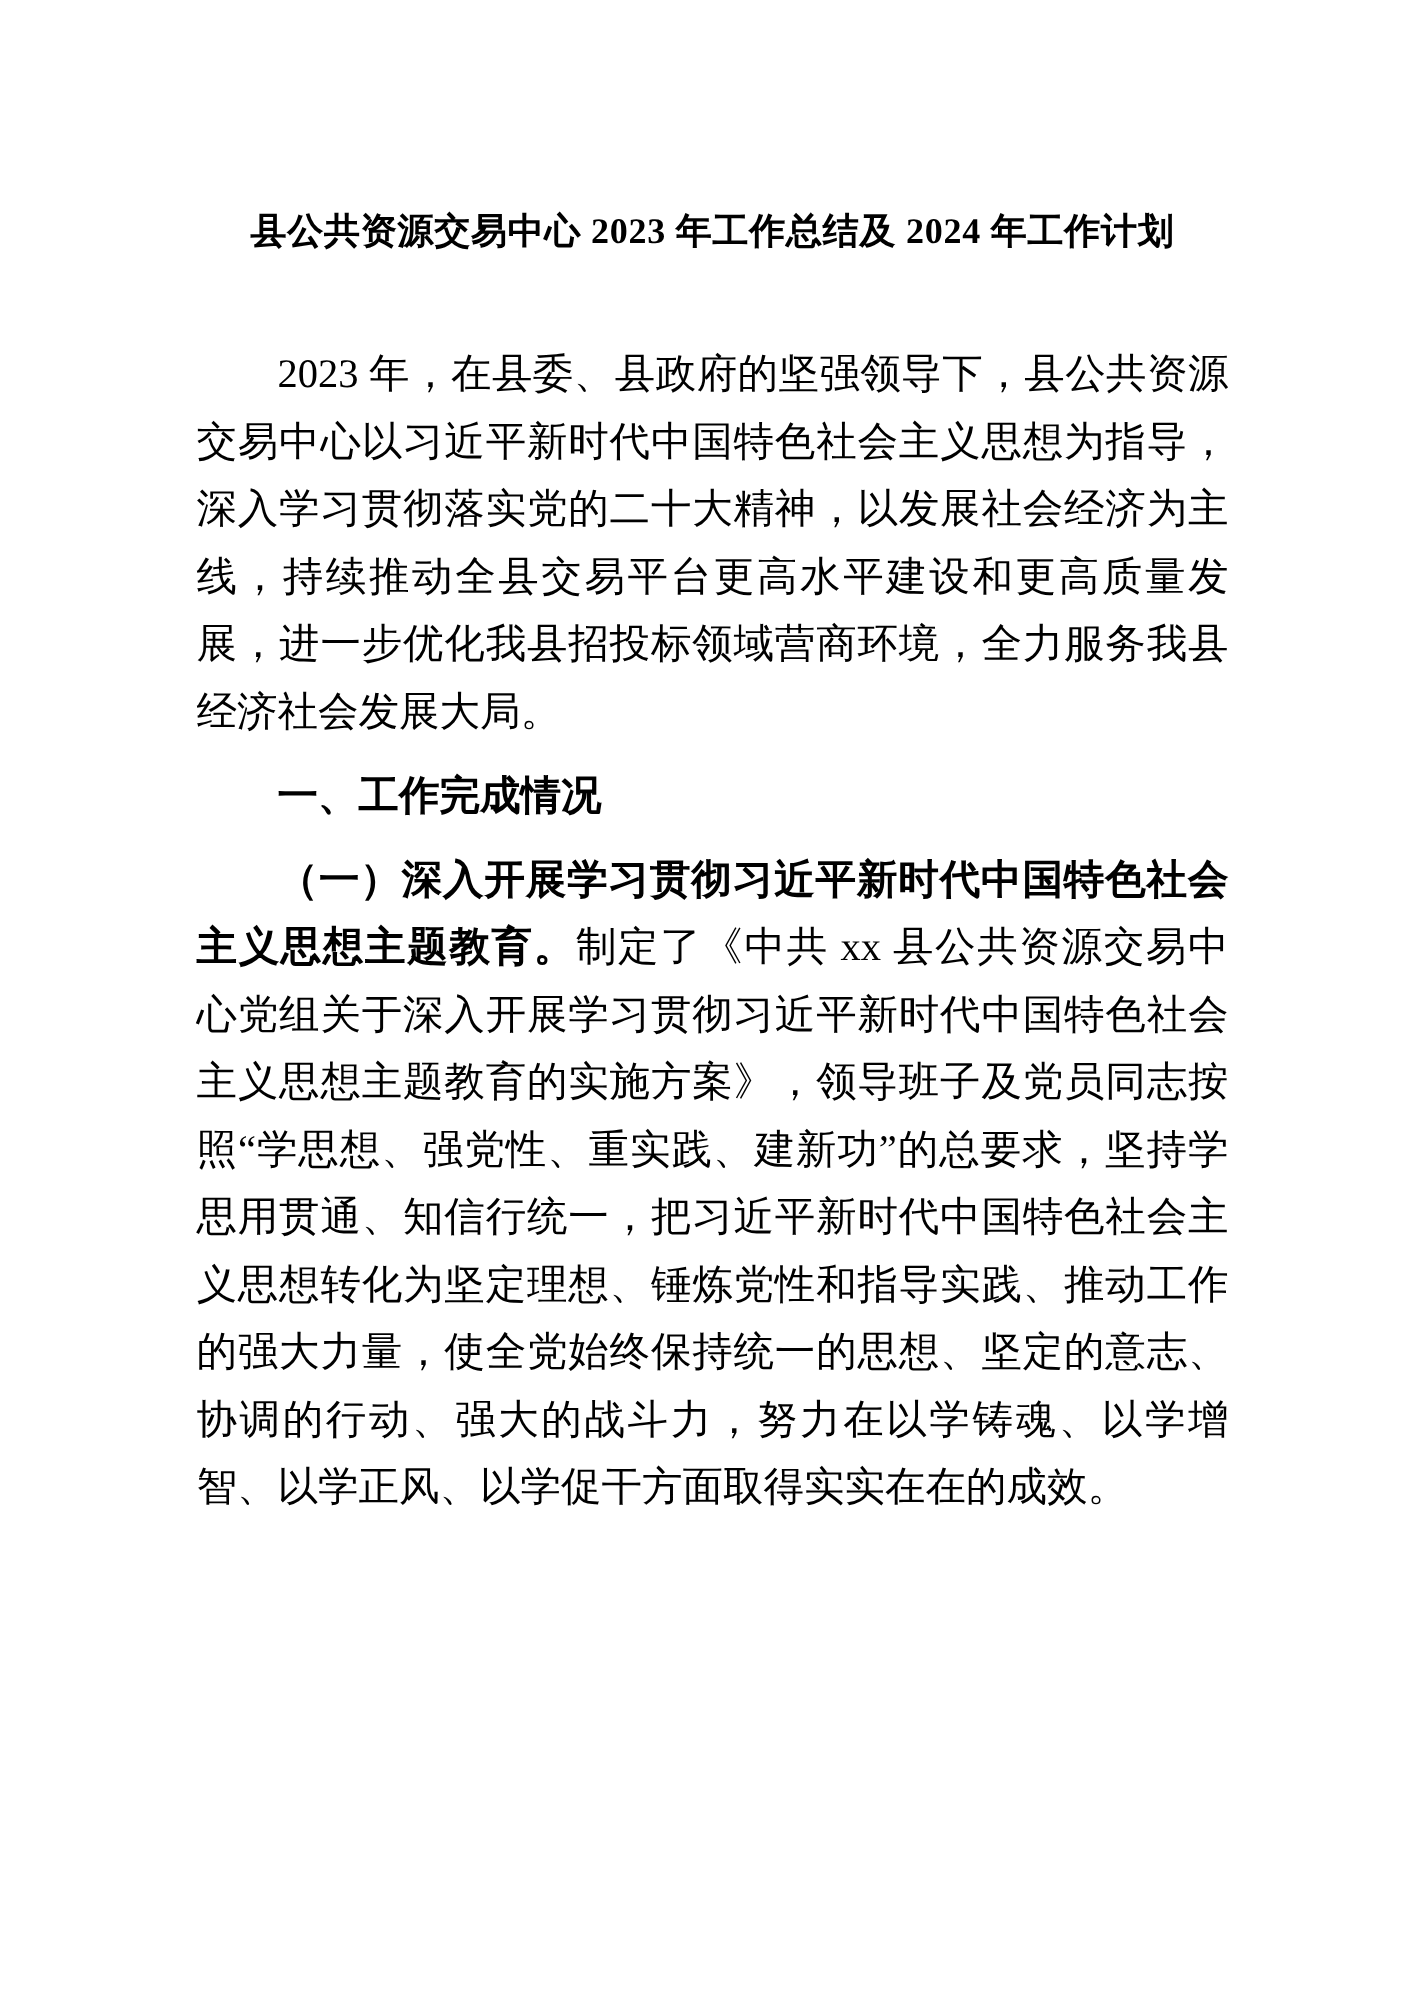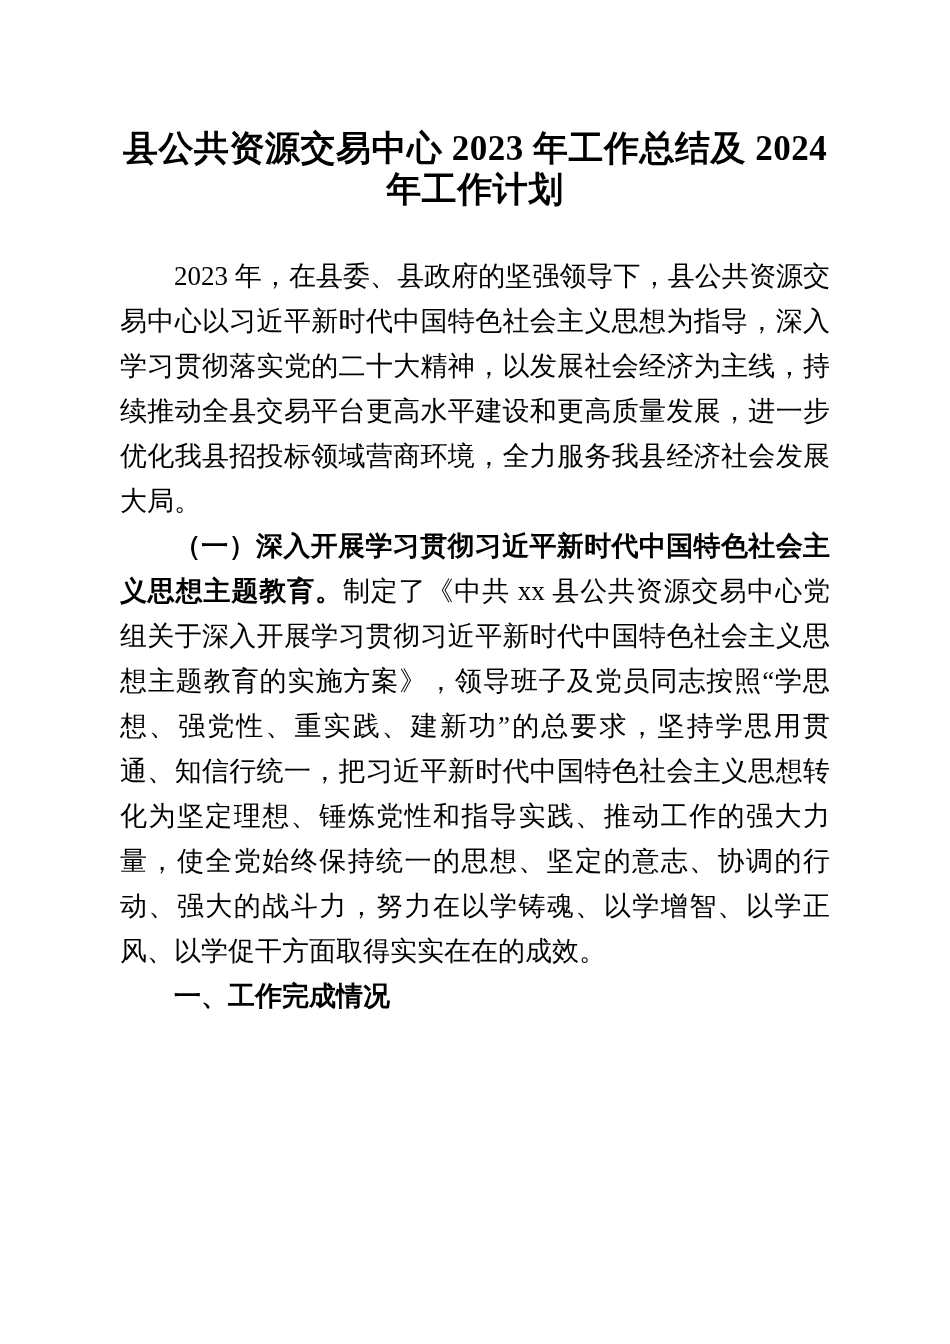--- a/index.html
+++ b/index.html
@@ -16,28 +16,28 @@
   .page {
     box-sizing: border-box;
     width: 950px;
     height: 1344px;
     padding: 128px 120px 0 120px;
     overflow: hidden;
     background: #ffffff;
   }
   .doc-title {
     margin: 0 0 44px 0;
-    font-size: 35px;
+    font-size: 24px;
     font-weight: bold;
-    line-height: 41px;
+    line-height: 55px;
     text-align: center;
     letter-spacing: 0.5px;
   }
   .para {
-    margin: 0;
+    margin: 11px;
     font-size: 27px;
     line-height: 45px;
     text-align: justify;
     text-indent: 2em;
     word-break: break-all;
   }
   .section-heading {
     font-weight: bold;
   }
   .para .lead {
@@ -46,18 +46,18 @@
 </style>
 </head>
 <body>
 
 <div class="page">
 
   <h1 class="doc-title">县公共资源交易中心 2023 年工作总结及 2024 年工作计划</h1>
 
   <p class="para"><span>2023 年，在县委、县政府的坚强领导下，县公共资源交易中心以习近平新时代中国特色社会主义思想为指导，深入学习贯彻落实党的二十大精神，以发展社会经济为主线，持续推动全县交易平台更高水平建设和更高质量发展，进一步优化我县招投标领域营商环境，全力服务我县经济社会发展大局。</span></p>
 
+  <p class="para section-heading">一、工作完成情况</p>
+
   <p class="para"><span class="lead">（一）深入开展学习贯彻习近平新时代中国特色社会主义思想主题教育。</span><span>制定了《中共 xx 县公共资源交易中心党组关于深入开展学习贯彻习近平新时代中国特色社会主义思想主题教育的实施方案》，领导班子及党员同志按照“学思想、强党性、重实践、建新功”的总要求，坚持学思用贯通、知信行统一，把习近平新时代中国特色社会主义思想转化为坚定理想、锤炼党性和指导实践、推动工作的强大力量，使全党始终保持统一的思想、坚定的意志、协调的行动、强大的战斗力，努力在以学铸魂、以学增智、以学正风、以学促干方面取得实实在在的成效。</span></p>
-
-  <p class="para section-heading">一、工作完成情况</p>
 
 
 </div>
 
 </body></html>

